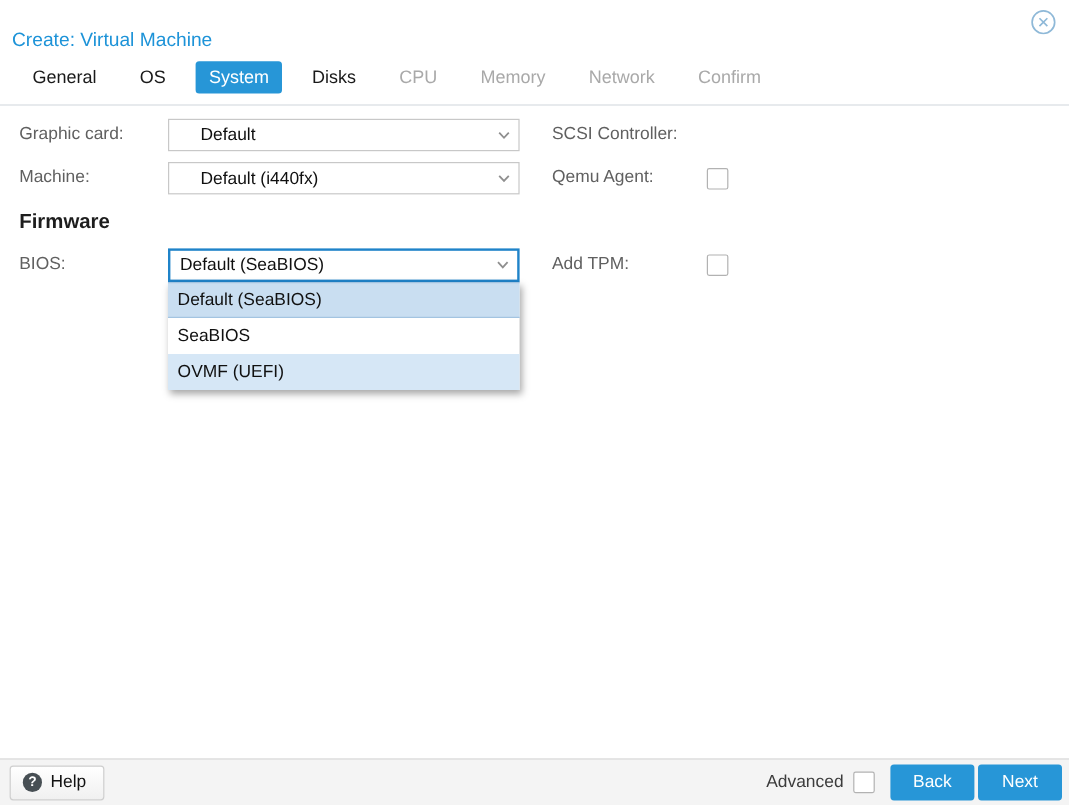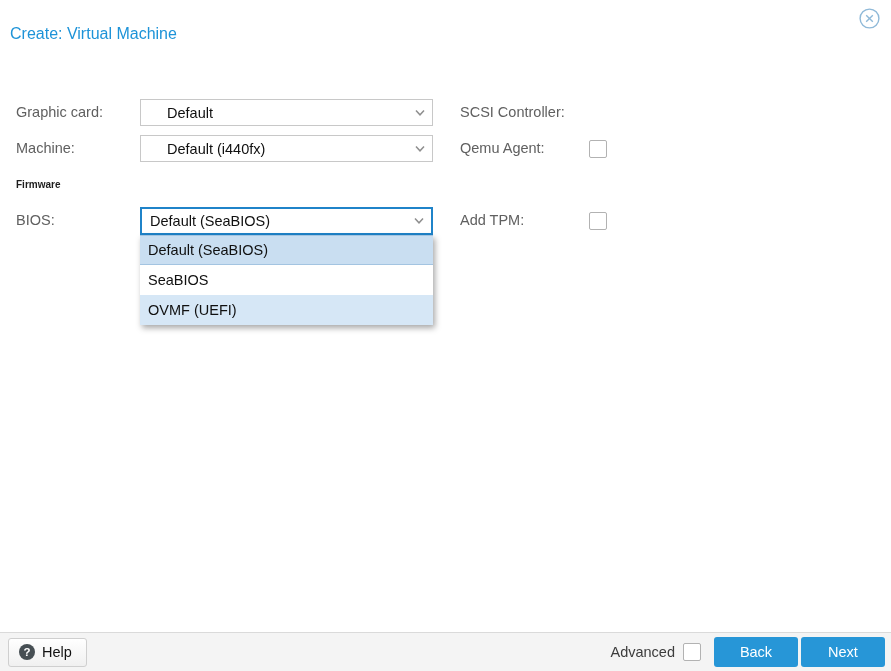--- a/index.html
+++ b/index.html
@@ -54,21 +54,21 @@
   
   .form-label {
     position: absolute;
     line-height: 27px;
     font-size: 14.5px;
     color: #606060;
   }
   .section-label {
     position: absolute;
     line-height: 27px;
-    font-size: 10px;
+    font-size: 17px;
     font-weight: 600;
     color: #1d1d1d;
   }
   .field {
     position: absolute;
     height: 27px;
     border: 1px solid #c8c8c8;
     background: #fff;
     display: flex; align-items: center;
     padding-left: 26px;
@@ -148,21 +148,21 @@
   }
   .advanced-label { font-size: 14.5px; color: #3c3c3c; margin-right: 8px; }
   .advanced-checkbox {
     position: static;
     width: 18px; height: 18px;
     border: 1px solid #b2b2b2; border-radius: 2px;
     background: #fff; cursor: pointer;
     margin-right: 13px;
   }
   .btn-primary {
-    width: 84px; height: 30px;
+    width: 70px; height: 30px;
     background: #2796d7;
     border: none; border-radius: 3px;
     color: #fff; font-size: 14.5px;
     font-family: "Liberation Sans", sans-serif;
     cursor: pointer;
   }
   .btn-primary + .btn-primary { margin-left: 3px; }
 </style>
 </head>
 <body>
@@ -174,20 +174,30 @@
     <div class="close-btn">
       <span>
         <svg width="21" height="21" viewBox="0 0 21 21">
           <circle cx="10.5" cy="10.5" r="9.4" fill="none" stroke="#8fb9d8" stroke-width="1.4"></circle>
           <path d="M7.2 7.2 L13.8 13.8 M13.8 7.2 L7.2 13.8" stroke="#8fb9d8" stroke-width="1.4" fill="none"></path>
         </svg>
       </span>
     </div>
   </div>
 
+  <div class="tabbar">
+    <div class="tab">General</div>
+    <div class="tab">OS</div>
+    <div class="tab active">System</div>
+    <div class="tab">Disks</div>
+    <div class="tab disabled">CPU</div>
+    <div class="tab disabled">Memory</div>
+    <div class="tab disabled">Network</div>
+    <div class="tab disabled">Confirm</div>
+  </div>
 
   <div class="form-label" style="left:16px; top:99px;">Graphic card:</div>
   <div class="field" style="left:140px; top:99px; width:293px;">
     <span>Default</span>
     <span class="trigger">
       <svg width="12" height="8" viewBox="0 0 12 8">
           <path d="M2 1.5 L6 5.8 L10 1.5" fill="none" stroke="#8f8f8f" stroke-width="1.5"></path>
         </svg>
     </span>
   </div>

